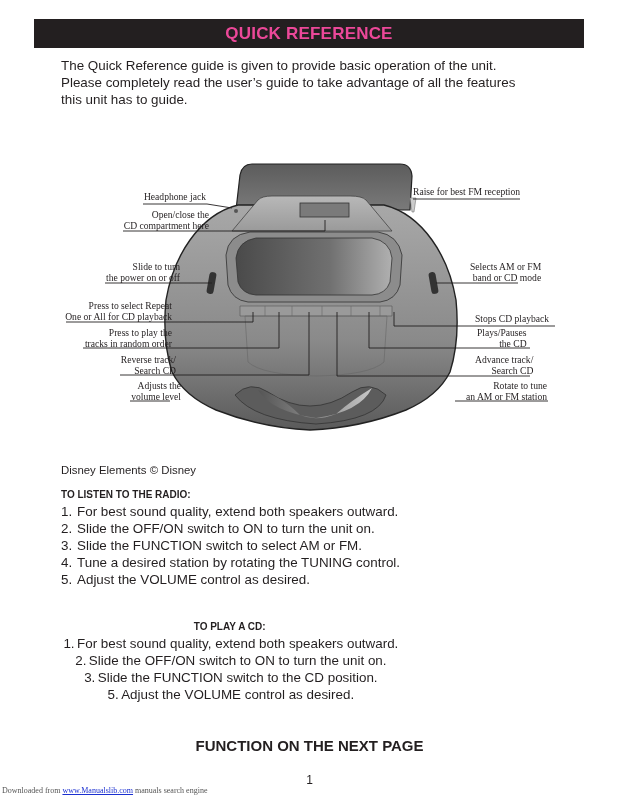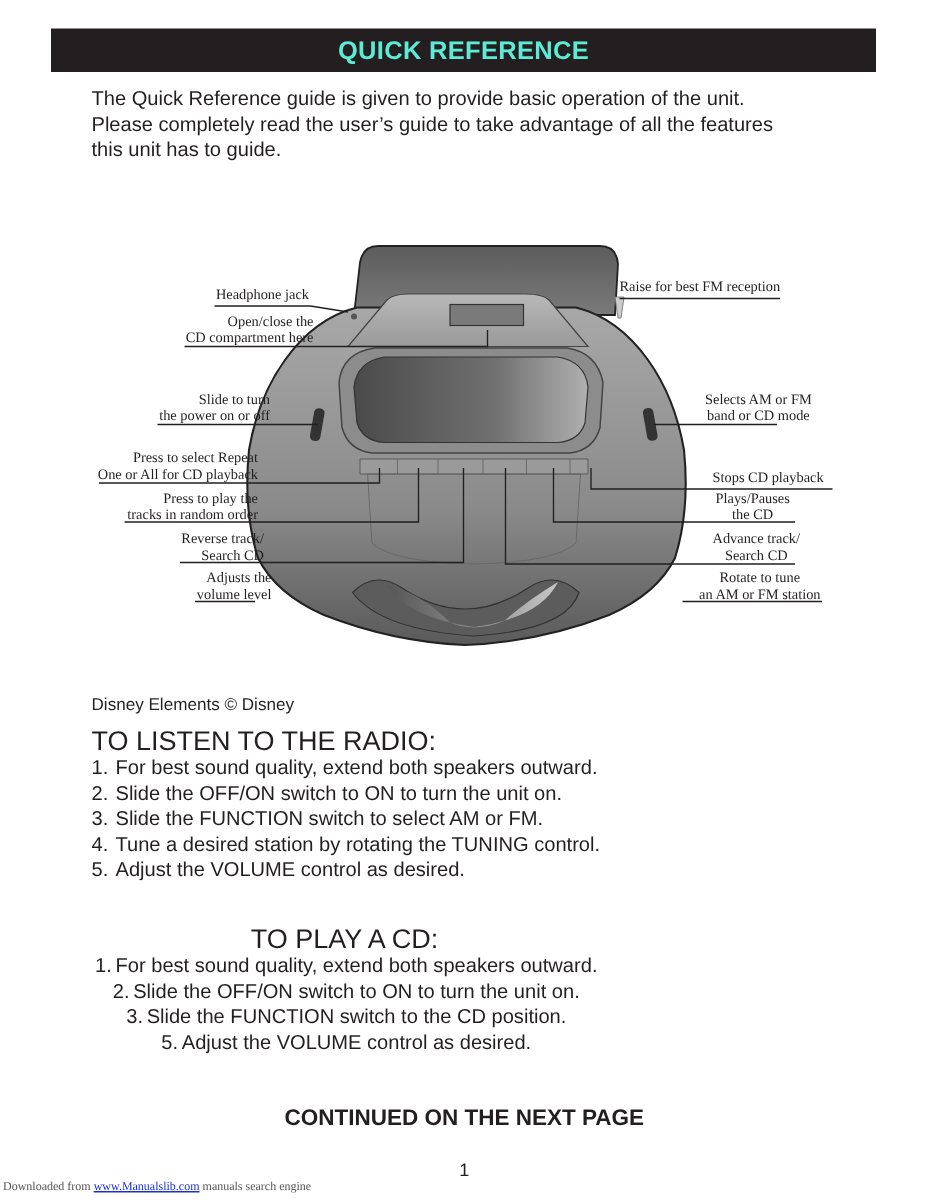--- a/index.html
+++ b/index.html
@@ -1,26 +1,26 @@
 <!DOCTYPE html>
 <html><head>
 <meta charset="utf-8">
 <style>
   html, body { margin: 0; padding: 0; background: #ffffff; }
   body { width: 619px; height: 800px; position: relative; overflow: hidden; font-family: "Liberation Sans", sans-serif; color: #231f20; }
-  .header-bar { position: absolute; left: 34px; top: 19px; width: 550px; height: 29px; background: #231f20; color: #5eead4; font-weight: bold; font-size: 17px; text-align: center; line-height: 29px; letter-spacing: 0.2px; }
+  .header-bar { position: absolute; left: 34px; top: 19px; width: 550px; height: 29px; background: #231f20; color: #ec4899; font-weight: bold; font-size: 17px; text-align: center; line-height: 29px; letter-spacing: 0.2px; }
   .intro { position: absolute; left: 61px; top: 57px; width: 500px; font-size: 13.4px; line-height: 17px; }
   .intro div { white-space: nowrap; }
   .diagram { position: absolute; left: 0; top: 150px; width: 619px; height: 310px; }
   .callout { position: absolute; font-family: "Liberation Serif", serif; font-size: 9.6px; line-height: 11px; color: #231f20; white-space: nowrap; }
   .callout.left { text-align: right; }
-  .callout.right { text-align: center; }
+  .callout.right { text-align: right; }
   .credit { position: absolute; left: 61px; top: 464px; font-size: 11.4px; }
   .section { position: absolute; left: 61px; font-size: 13.4px; line-height: 17px; }
-  .section .title { font-weight: normal; font-size: 18px; }
+  .section .title { font-weight: bold; font-size: 10px; }
   .section ol { margin: 0; padding: 0; list-style: none; }
   .section li { white-space: nowrap; }
   .section li .num { display: inline-block; width: 16px; }
   .radio { top: 486px; }
   .cd { top: 618px; text-align: center; }
   .continued { position: absolute; left: 0; width: 619px; top: 737px; text-align: center; font-weight: bold; font-size: 15px; }
   .page-number { position: absolute; left: 0; width: 619px; top: 773px; text-align: center; font-size: 12px; }
   .footer { position: absolute; left: 2px; top: 786px; font-family: "Liberation Serif", serif; font-size: 8px; color: #555; white-space: nowrap; }
   .footer a { color: #1a2fd0; text-decoration: underline; }
 </style>
@@ -183,19 +183,19 @@
 <div class="section cd">
   <div class="title">TO PLAY A CD:</div>
   <ol>
     <li><span class="num">1.</span><span>For best sound quality, extend both speakers outward.</span></li>
     <li><span class="num">2.</span><span>Slide the OFF/ON switch to ON to turn the unit on.</span></li>
     <li><span class="num">3.</span><span>Slide the FUNCTION switch to the CD position.</span></li>
     <li><span class="num">5.</span><span>Adjust the VOLUME control as desired.</span></li>
   </ol>
 </div>
 
-<div class="continued">CONTINUED ON THE NEXT PAGE</div>
+<div class="continued">FUNCTION ON THE NEXT PAGE</div>
 
 <div class="page-number">1</div>
 
 <div class="footer">
   <span>Downloaded from </span><a>www.Manualslib.com</a><span> manuals search engine</span>
 </div>
 
 </body></html>

